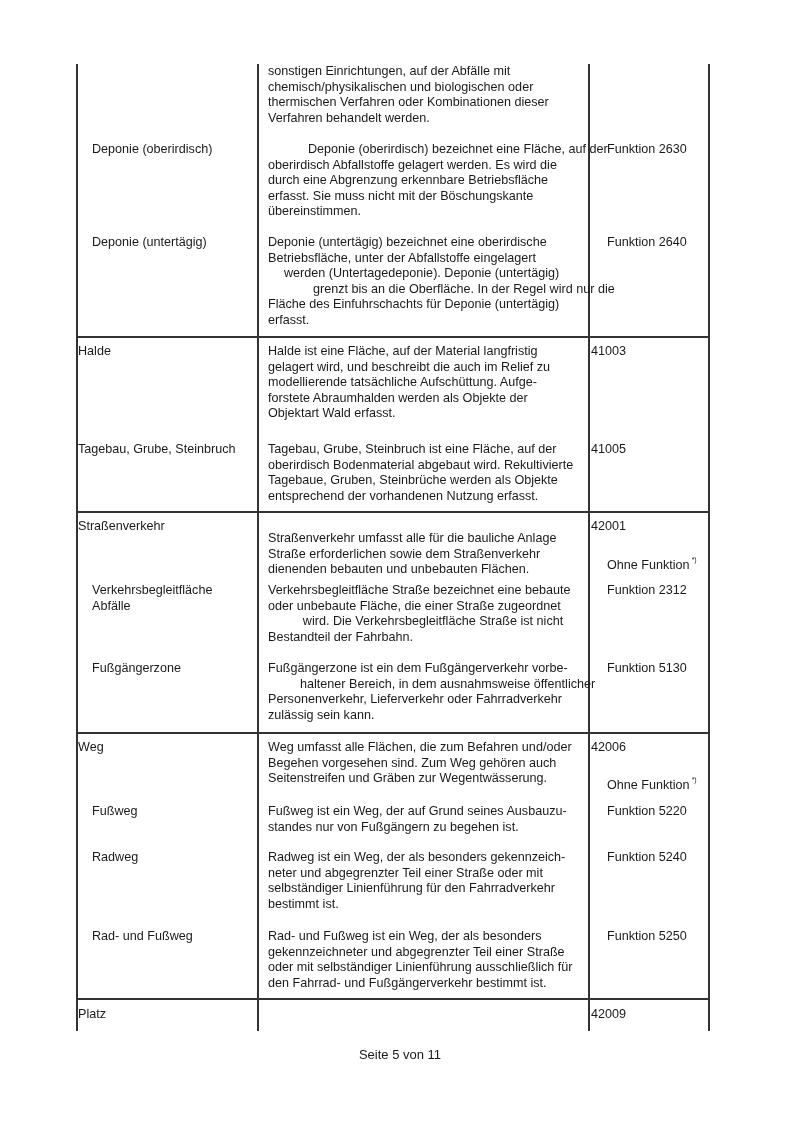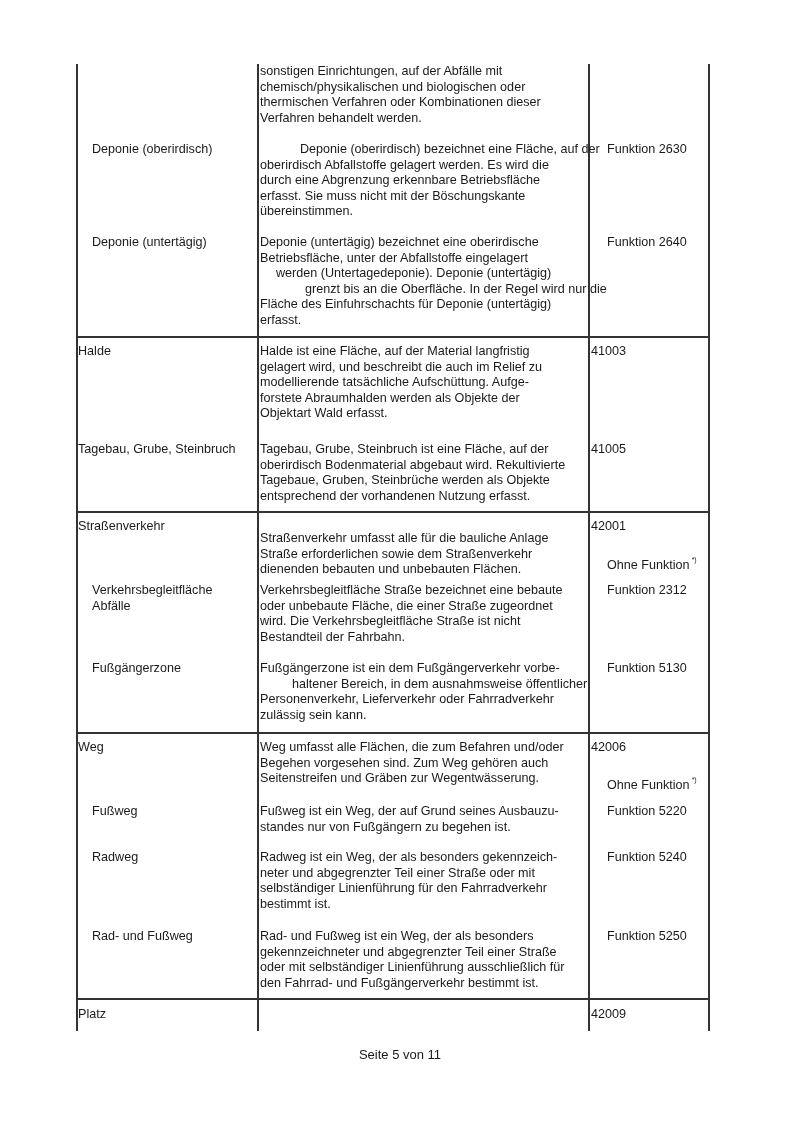--- a/index.html
+++ b/index.html
@@ -4,21 +4,21 @@
 <style>
   html, body { margin: 0; padding: 0; background: #ffffff; }
   body { width: 800px; height: 1132px; position: relative; overflow: hidden;
          font-family: "Liberation Sans", sans-serif; color: #1a1a1a; font-size: 12.6px; line-height: 15.6px; }
   .table { position: absolute; left: 76px; top: 64px; width: 634px; height: 967px; }
   .vline { position: absolute; top: 0; bottom: 0; width: 1.5px; background: #333; }
   .hline { position: absolute; left: 0; right: 0; height: 2px; background: #333; }
   .cell { position: absolute; }
   .c1 { left: 2px; width: 178px; }
   .c1.sub { left: 16px; width: 164px; }
-  .c2 { left: 184px; width: 330px; }
+  .c2 { left: 192px; width: 330px; }
   .c3 { left: 515px; width: 118px; }
   .c3.fn { left: 531px; }
   sup { font-size: 7px; vertical-align: 7px; margin-left: 2px; }
   .footer { position: absolute; top: 1047px; left: 0; width: 800px; text-align: center; font-size: 13px; }
 </style>
 </head>
 <body>
 
 <div class="table">
   <div class="vline" style="left:0"></div>
@@ -87,21 +87,21 @@
   <div class="cell c3" style="top:455px">42001</div>
   <div class="cell c3 fn" style="top:488px"><span>Ohne Funktion</span><sup>*)</sup></div>
 
   <div class="cell c1 sub lines" style="top:519px">
       <div style="white-space: nowrap;">Verkehrsbegleitfläche</div>
       <div style="white-space: nowrap;">Abfälle</div>
     </div>
   <div class="cell c2 lines" style="top:519px">
       <div style="white-space: nowrap;">Verkehrsbegleitfläche Straße bezeichnet eine bebaute</div>
       <div style="white-space: nowrap;">oder unbebaute Fläche, die einer Straße zugeordnet</div>
-      <div style="white-space: nowrap;">wird. Die Verkehrsbegleitfläche Straße ist nicht</div>
+      <div style="white-space: nowrap; text-align: center;">wird. Die Verkehrsbegleitfläche Straße ist nicht</div>
       <div style="white-space: nowrap;">Bestandteil der Fahrbahn.</div>
     </div>
   <div class="cell c3 fn" style="top:519px">Funktion 2312</div>
 
   <div class="cell c1 sub" style="top:597px">Fußgängerzone</div>
   <div class="cell c2 lines" style="top:597px">
       <div style="white-space: nowrap;">Fußgängerzone ist ein dem Fußgängerverkehr vorbe-</div>
       <div style="white-space: nowrap; padding-left: 32px;">haltener Bereich, in dem ausnahmsweise öffentlicher</div>
       <div style="white-space: nowrap;">Personenverkehr, Lieferverkehr oder Fahrradverkehr</div>
       <div style="white-space: nowrap;">zulässig sein kann.</div>

